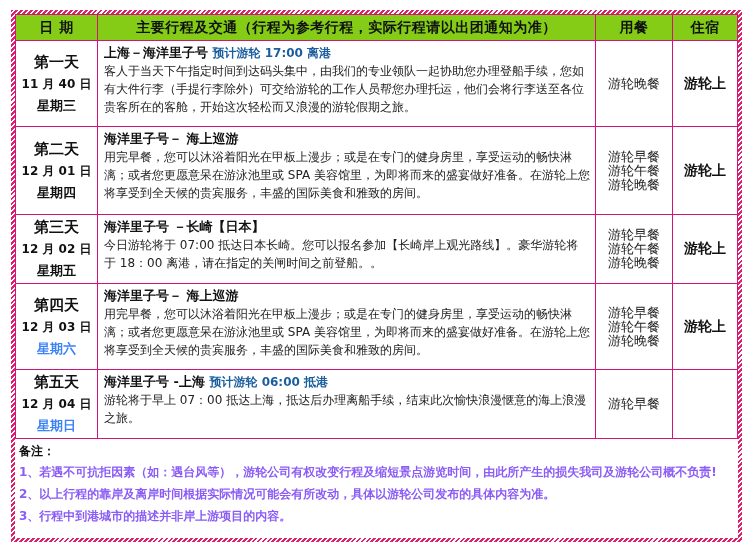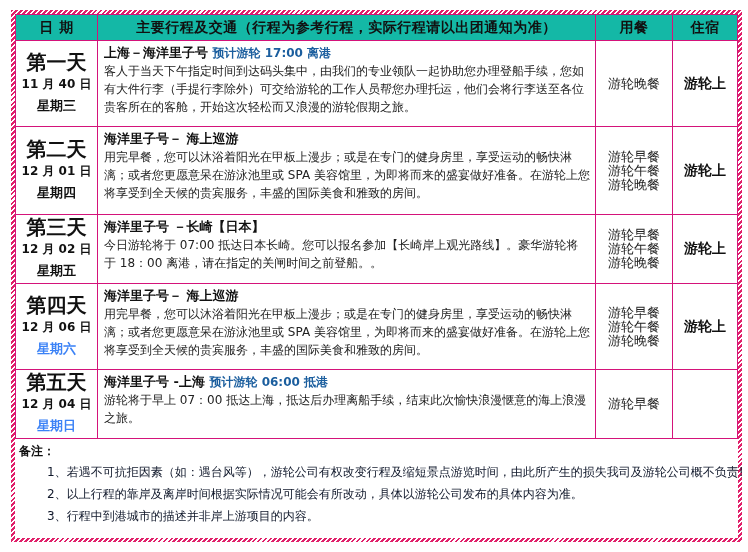--- a/index.html
+++ b/index.html
@@ -7,41 +7,41 @@
          font-family: "DejaVu Sans", "Liberation Sans", sans-serif; }
   .frame {
     position: absolute; left: 11px; top: 10px; width: 731px; height: 532px;
     box-sizing: border-box; padding: 4px;
     background: repeating-linear-gradient(135deg, #e0206a 0px, #e0206a 2px, #ffffff 2px, #ffffff 3.5px);
   }
   .inner { background: #fff; width: 100%; height: 100%; position: relative; }
   table { border-collapse: collapse; width: 100%; table-layout: fixed; }
   td, th { border: 1px solid #d4137a; padding: 0; }
   thead th {
-    background: #14b8a6; height: 25px; font-size: 14px; font-weight: bold; color: #111;
+    background: #84cc16; height: 25px; font-size: 14px; font-weight: bold; color: #111;
     text-align: center; vertical-align: middle; letter-spacing: 0.5px;
   }
   .c-date { width: 82px; }
   .c-main { width: 498px; }
   .c-meal { width: 77px; }
   .c-stay { width: auto; }
   td.date { text-align: center; vertical-align: middle; font-weight: bold; color: #111; }
-  .day { font-size: 20px; line-height: 22px; }
+  .day { font-size: 15px; line-height: 22px; }
   .dt { font-size: 12px; line-height: 22px; }
   .wk { font-size: 13px; line-height: 22px; }
   .wk.red { color: #3b82f6; }
   td.main { vertical-align: top; padding: 3px 5px 10px 6px; font-size: 12px; color: #222; }
   .ttl { font-weight: bold; font-size: 13px; line-height: 18px; color: #111; }
   .ttl .hl { color: #1b5e9e; font-size: 12px; }
   .desc { line-height: 18px; }
   td.meal { text-align: center; vertical-align: middle; font-size: 13px; color: #222; line-height: 14px; }
   td.stay { text-align: center; vertical-align: middle; font-size: 14px; font-weight: bold; color: #111; }
   .notes { padding: 2px 4px 0 4px; }
   .notes-title { font-size: 12px; font-weight: bold; color: #111; line-height: 20px; }
-  .note { font-size: 12px; font-weight: normal; color: #0f172a; line-height: 22px; white-space: nowrap; margin-left: 28px; }
+  .note { font-size: 12px; font-weight: bold; color: #8b5cf6; line-height: 22px; white-space: nowrap; }
   .note.indent { padding-left: 24px; }
 </style>
 </head>
 <body>
 
 <div class="frame">
   <div class="inner">
     <table>
       <colgroup>
         <col class="c-date">
@@ -107,21 +107,21 @@
             <div>游轮早餐</div>
             <div>游轮午餐</div>
             <div>游轮晚餐</div>
           </td>
           <td class="stay">游轮上</td>
         </tr>
 
         <tr style="height:83px">
           <td class="date">
             <div class="day">第四天</div>
-            <div class="dt">12 月 06 日</div>
+            <div class="dt">12 月 03 日</div>
             <div class="wk red">星期六</div>
           </td>
           <td class="main">
             <div class="ttl">海洋里子号－ 海上巡游</div>
             <div class="desc">用完早餐，您可以沐浴着阳光在甲板上漫步；或是在专门的健身房里，享受运动的畅快淋漓；或者您更愿意呆在游泳池里或 SPA 美容馆里，为即将而来的盛宴做好准备。在游轮上您将享受到全天候的贵宾服务，丰盛的国际美食和雅致的房间。</div>
           </td>
           <td class="meal">
             <div>游轮早餐</div>
             <div>游轮午餐</div>
             <div>游轮晚餐</div>

